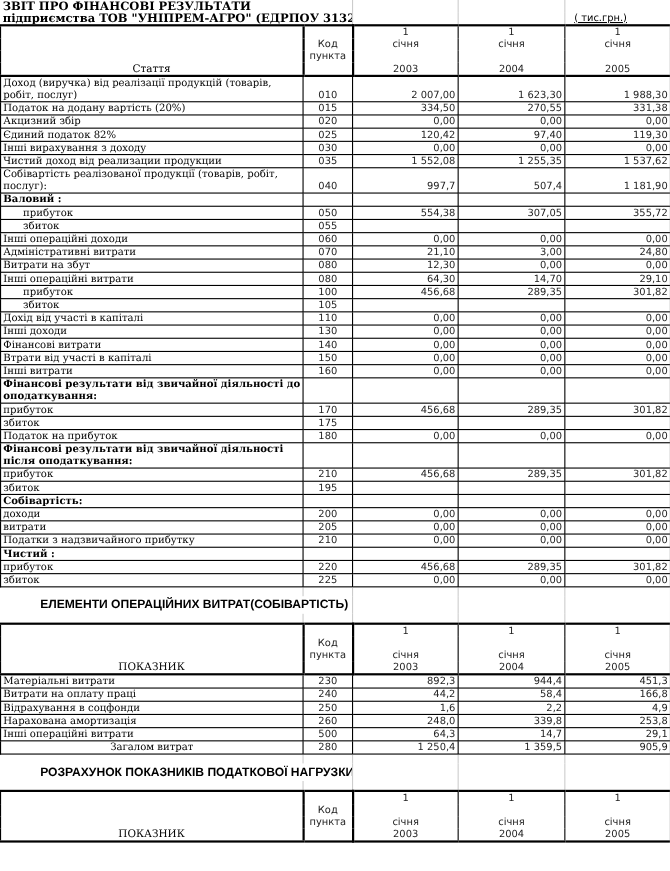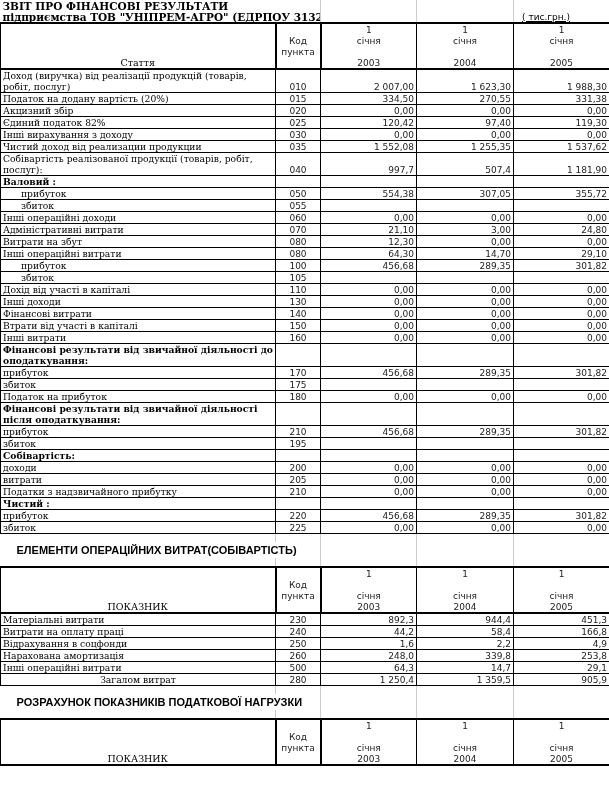--- a/index.html
+++ b/index.html
@@ -21,21 +21,21 @@
   .title-row td.last { border-right:none;text-decoration:underline; }
   .unit { font-family:"DejaVu Sans","Liberation Sans",sans-serif; font-weight:normal !important; font-size:9px !important; text-align:left; padding-left:8px; }
   .hdr td { border-top:none; border-bottom:none; height:11px; }
   .hdr td.code { border-left:2px solid #000; border-right:2px solid #000; }
   .hdr-top td { border-top:2px solid #000; }
   .hdr-bot td { border-bottom:2px solid #000;margin-top:32px; }
   .r1 td { height:11px; }
   .r2 td { height:22px; }
   .sec-title td { border:none; border-right:1px solid #ccc; height:16px; font-family:"Liberation Sans","DejaVu Sans",sans-serif;
                   font-weight:bold; font-size:11px; vertical-align:middle; }
-  .sec-title td.first { padding-left:16px; }
+  .sec-title td.first { padding-left:36px; }
   .gap td { border:none; border-right:1px solid #ccc; height:8px; }
 </style>
 </head>
 <body>
 
 <div class="sheet">
 <table>
   <colgroup>
         <col class="c0">
         <col class="c1">

